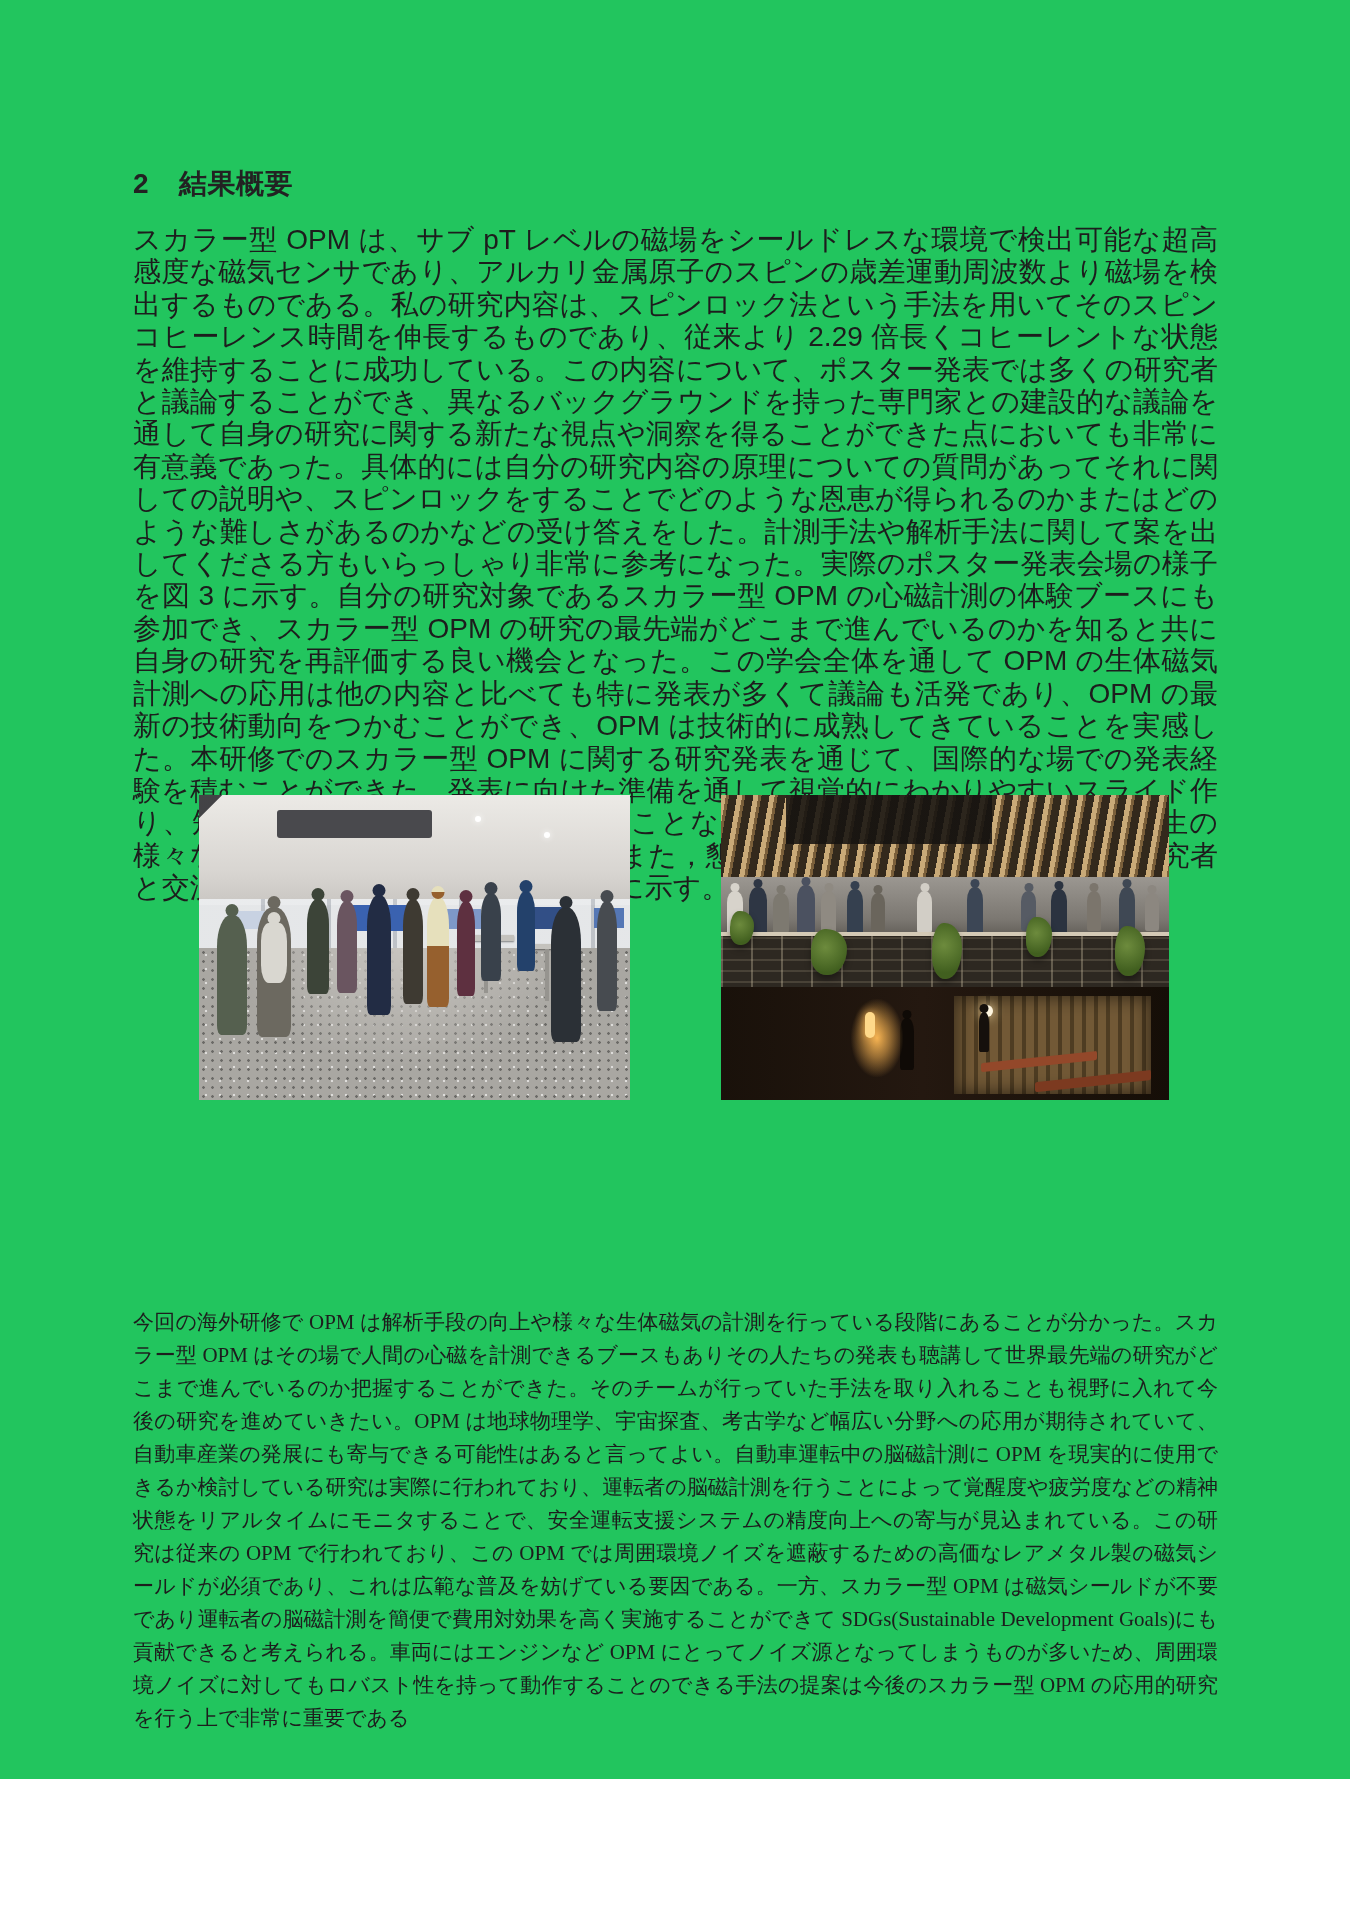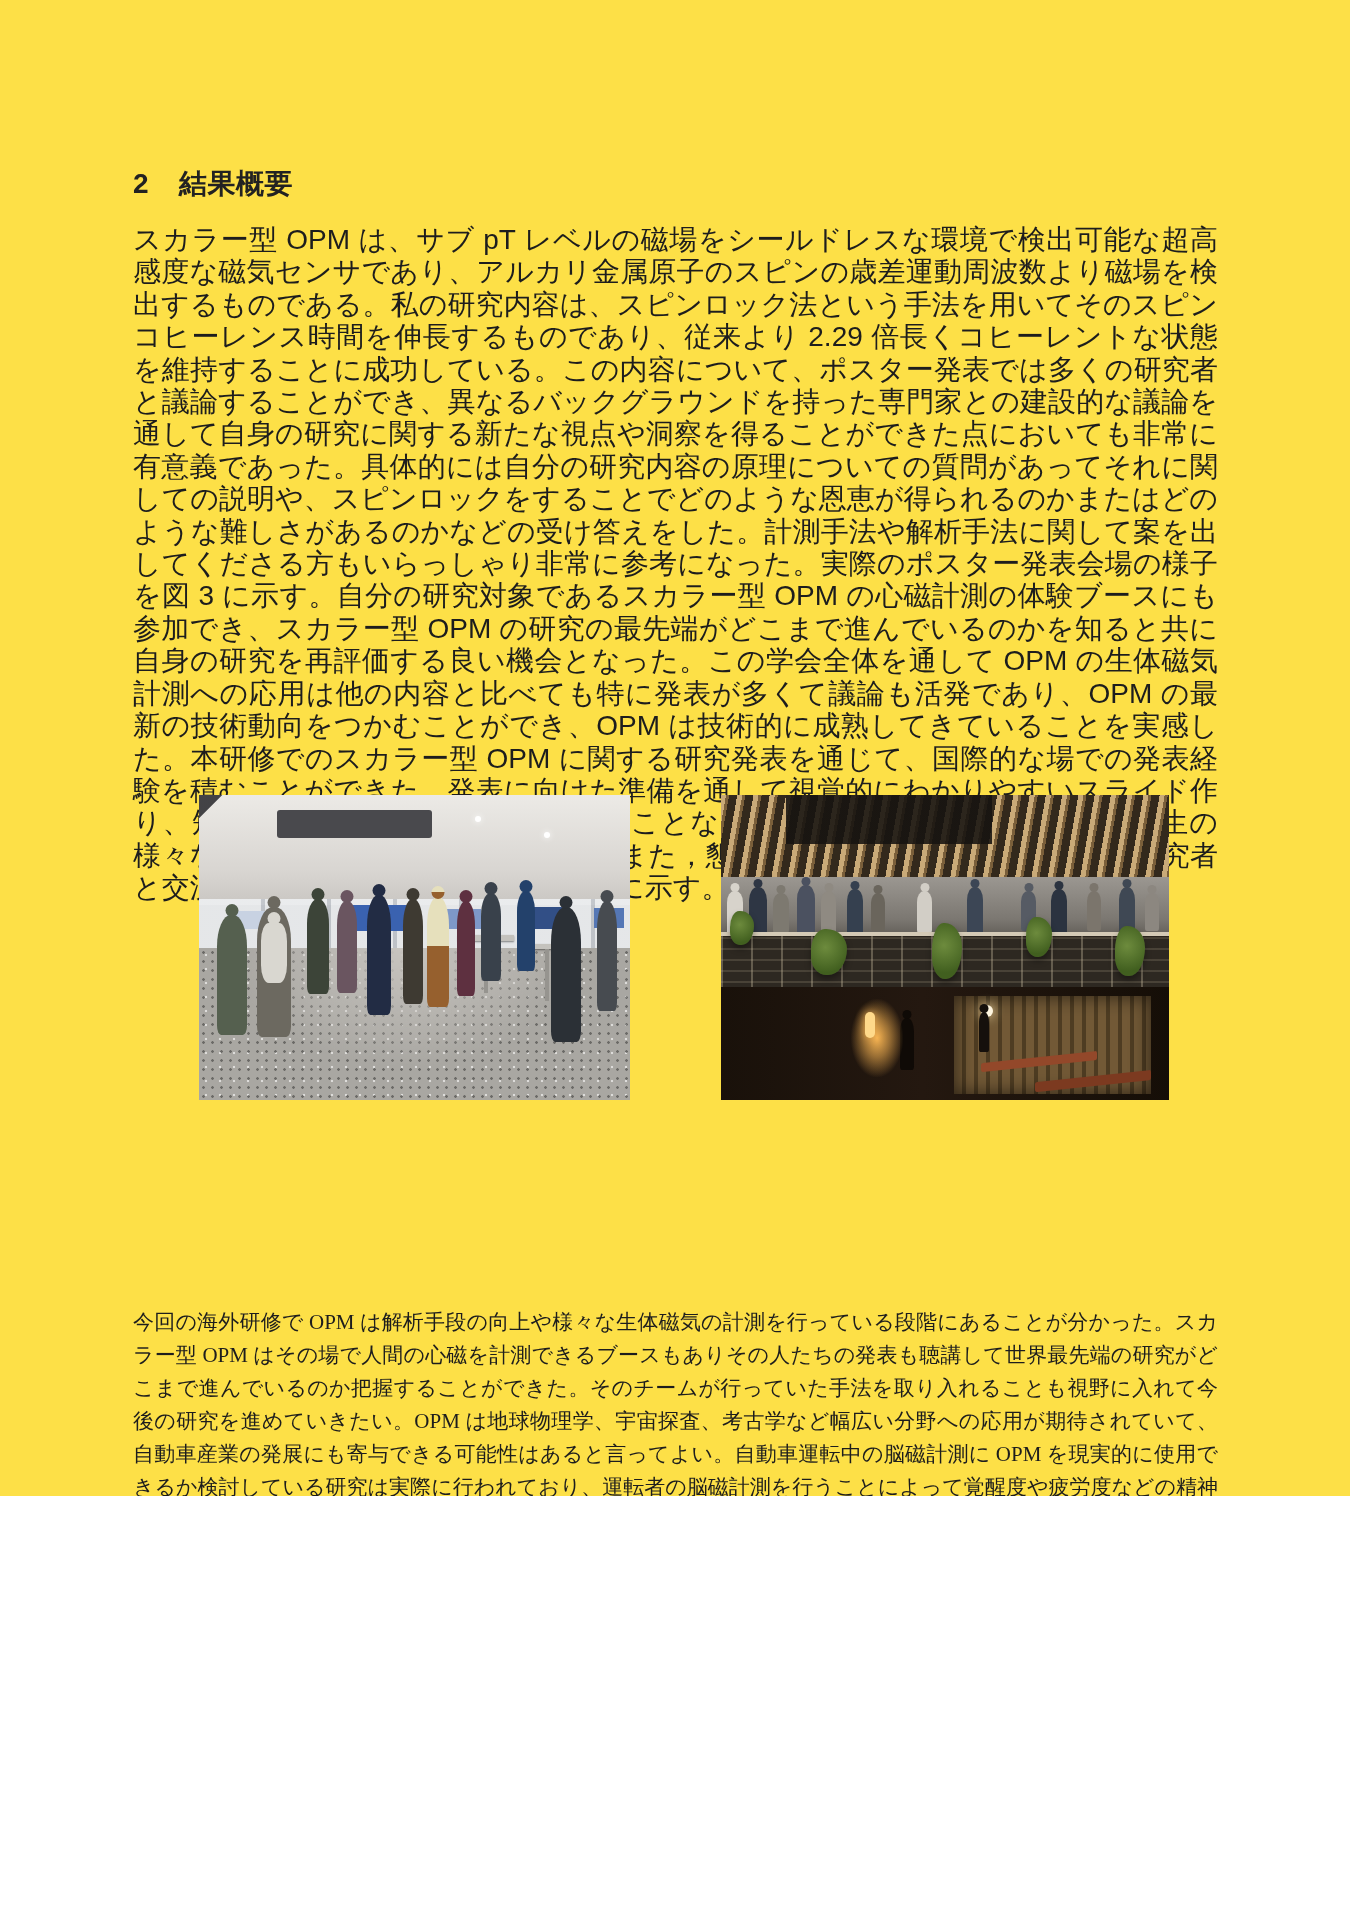--- a/index.html
+++ b/index.html
@@ -1,21 +1,21 @@
 <!DOCTYPE html>
 <html lang="ja"><head>
 <meta charset="utf-8">
 <style>
   html,body{margin:0;padding:0;}
   body{
     width:1350px;height:1909px;background:#ffffff;
     font-family:"Liberation Sans","DejaVu Sans",sans-serif;
     color:#1b1b1b;
   }
-  .page{position:relative;width:1350px;height:1496px;background:#fde047;overflow:hidden;}
+  .page{position:relative;width:1350px;height:1779px;background:#22c55e;overflow:hidden;}
 
   
   .sec-heading{position:absolute;left:133px;font-size:28px;font-weight:bold;color:#222;letter-spacing:.5px;}
   .sec-heading .num{display:inline-block;margin-right:30px;}
   #heading2{top:142px;}
   #heading3{top:1190px;}
 
   
   .para{position:absolute;left:133px;width:1085px;text-align:justify;text-justify:inter-ideograph;color:#1d1d1d;}
   #para1{top:196px;font-size:28px;line-height:32.4px;}

